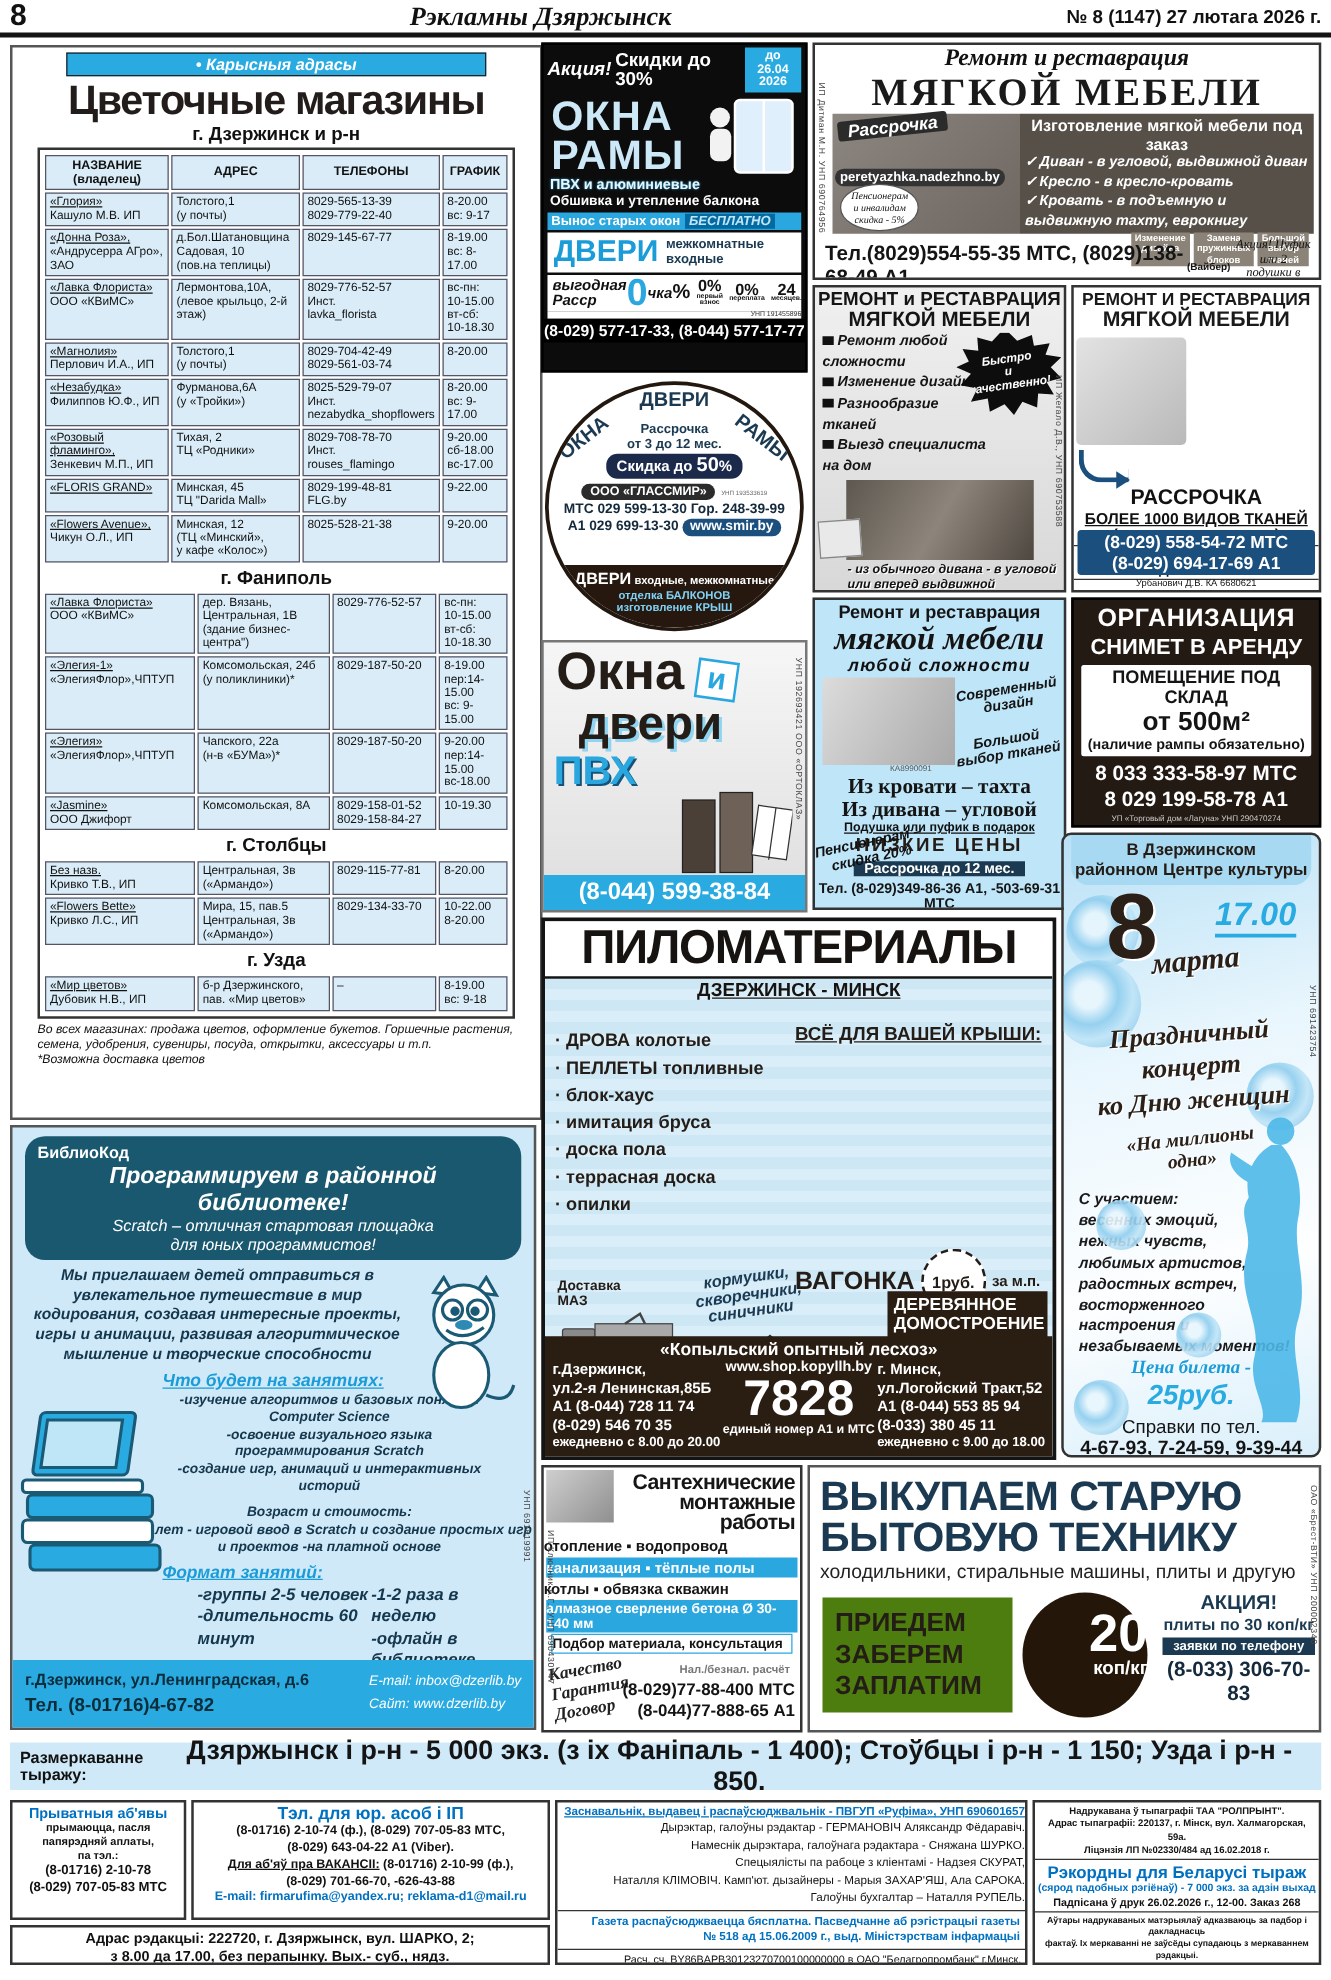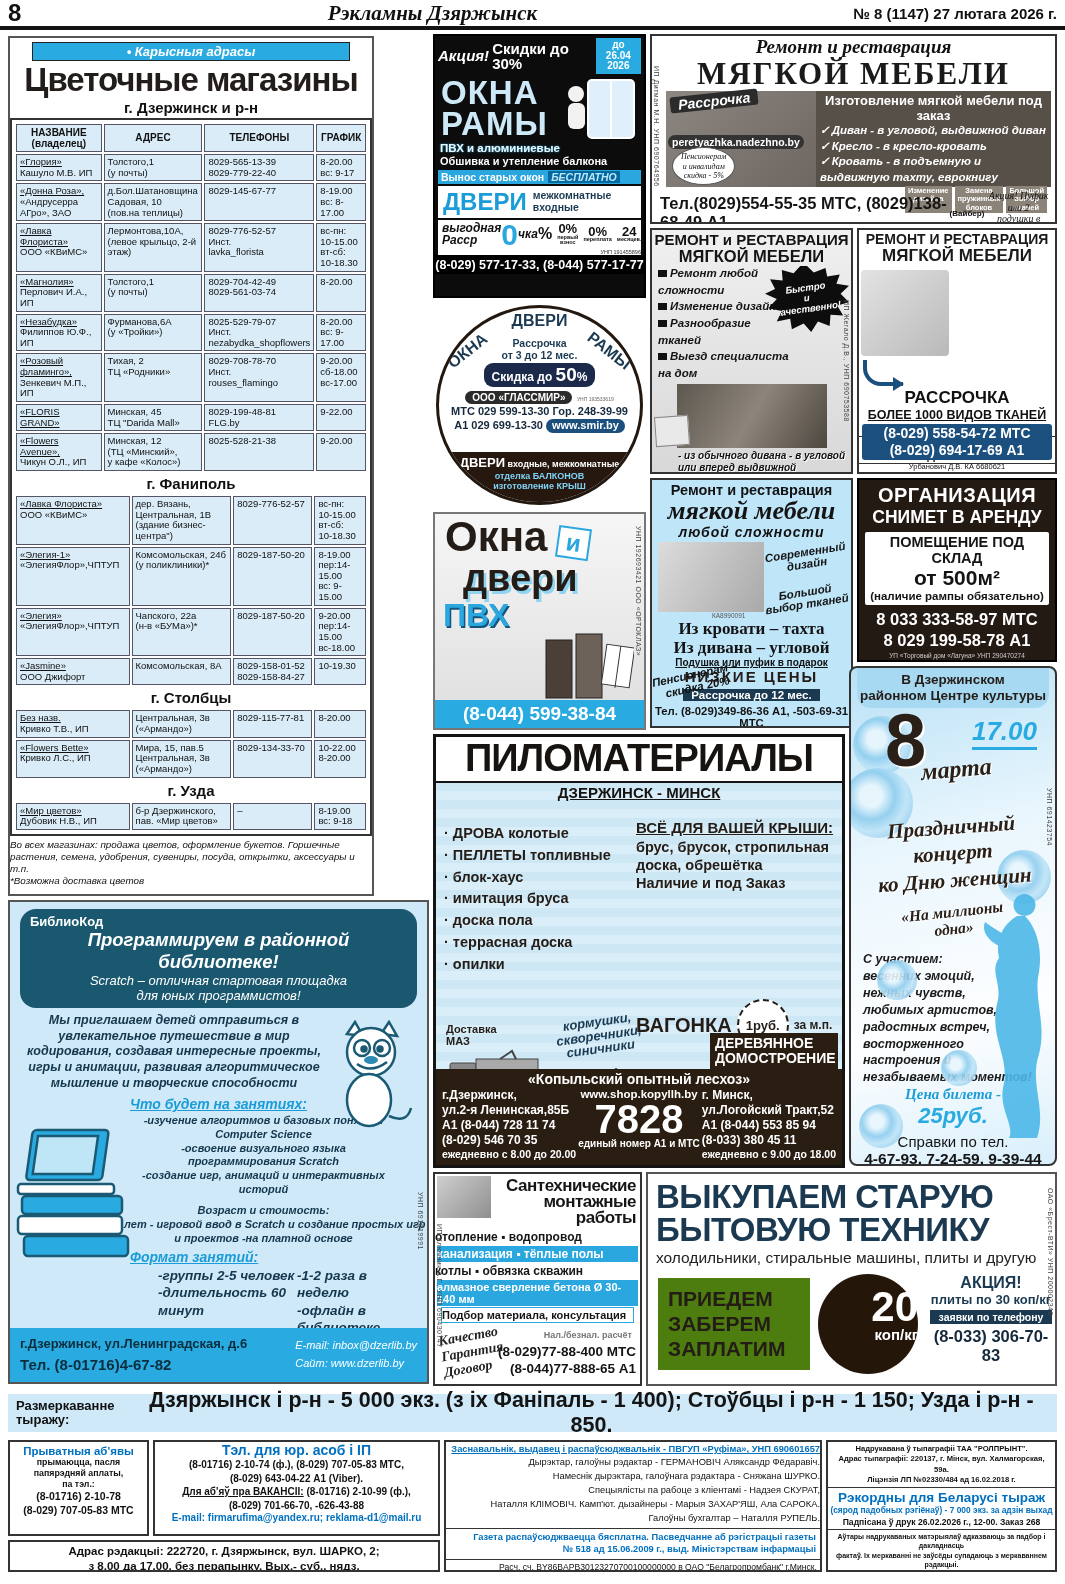--- a/index.html
+++ b/index.html
@@ -8,21 +8,21 @@
 .abs{position:absolute}
 .pre{white-space:pre-line}
 .b{font-weight:bold}
 .vert{writing-mode:vertical-rl;font-size:7px;color:#444;letter-spacing:.5px}
 
 .hdr{position:absolute;left:0;top:0;width:100%;height:30px;border-bottom:4px solid #141414;display:flex;align-items:center;background:#fff}
 .hdr .pg{width:70px;font-size:24px;font-weight:bold;padding-left:8px}
 .hdr .ttl{flex:1;text-align:center;font-size:21px;font-weight:bold;font-family:"Liberation Serif",serif;font-style:italic}
 .hdr .iss{width:270px;text-align:right;padding-right:8px;font-size:15px;font-weight:bold}
 
-.flowers{left:8px;top:36px;width:366px;height:860px;border:2px solid #555;padding:3px 0;background:#fff;overflow:hidden}
+.flowers{left:8px;top:36px;width:426px;height:860px;border:2px solid #555;padding:3px 20px;background:#fff;overflow:hidden}
 .flw-tag{margin:1px auto 2px;width:88%;background:#29abe2;color:#fff;font-weight:bold;font-style:italic;font-size:13px;text-align:center;border:1px solid #222;padding:1px 0}
 .flw-title{font-size:33px;font-weight:800;letter-spacing:-1px;text-align:center;color:#221c1a;line-height:1.02;margin:1px 0}
 .flw-city{font-size:15px;font-weight:bold;text-align:center;margin:2px 0}
 .flwrap{border:2px solid #333;background:#fff;padding:2px}
 table.flw{width:100%;border-collapse:separate;border-spacing:2px}
 table.flw th,table.flw td{border:1px solid #556;background:#d9ecf7;font-size:9.5px;line-height:1.12;padding:2px 3px;vertical-align:top;text-align:left}
 table.flw th{text-align:center;font-size:10px;vertical-align:middle}
 td.c{text-align:center}
 .shop{text-decoration:underline;display:block}
 .note{font-size:9.8px;font-style:italic;margin-top:3px;line-height:1.25}
@@ -61,21 +61,21 @@
 .okr-rs .cell{text-align:center;margin-left:5px;font-weight:800;font-size:13px;line-height:.9}
 .okr-rs .cell small{display:block;font-size:5.5px;font-weight:bold}
 .okr-unp{font-size:5.5px;color:#333;text-align:right}
 .okr-ph{background:#000;font-weight:800;font-size:12.5px;text-align:center;padding:3px 0 2px}
 
 .circ{left:433px;top:302px;width:213px;height:206px}
 .circ-in{width:207px;height:200px;margin:3px;border-radius:50%;border:3px solid #23180f;background:#fff;overflow:hidden;position:relative;text-align:center;color:#1b3a52}
 .arcw{position:absolute;font-weight:800;font-size:16px}
 .circ-rs{padding-top:30px;font-weight:bold;font-size:10.5px;line-height:1.1}
 .pill{display:inline-block;background:#1b2a4a;color:#fff;font-weight:800;border-radius:9px;padding:1px 8px;font-size:12px;margin-top:2px}
-.pill .big{font-size:19px}
+.pill .big{font-size:16px}
 .pill2{display:inline-block;background:#2b2b2b;color:#fff;font-weight:bold;border-radius:8px;padding:1px 7px;font-size:10px;margin-top:2px}
 .circ-unp{font-size:5px;color:#666}
 .circ-ph{font-weight:800;font-size:11px;line-height:1.25;color:#14293c}
 .smirby{display:inline-block;background:#1b4f7e;color:#fff;border-radius:7px;padding:0 6px;font-weight:800;font-size:11px}
 .circ-bot{position:absolute;bottom:0;left:0;width:100%;height:50px;background:#26180f;color:#fff;font-size:9px;line-height:1.2;padding-top:3px}
 .circ-bot .dv{font-weight:800;font-size:13px}
 .circ-bot .cy{color:#7fd2f5;font-weight:bold}
 
 .pvh{left:433px;top:512px;width:213px;height:218px;border:2px solid #777;background:linear-gradient(#f6f6f6,#dedede);overflow:hidden}
 .pvh .w1{font-weight:800;font-size:42px;color:#241c16;padding:2px 0 0 10px;line-height:1}
@@ -601,22 +601,20 @@
     <div class="pil-s">ДЗЕРЖИНСК - МИНСК</div>
     <div class="pil-left pre">· ДРОВА колотые
 · ПЕЛЛЕТЫ топливные
 · блок-хаус
 · имитация бруса
 · доска пола
 · террасная доска
 · опилки</div>
     <div class="pil-r">
       <div class="pil-rt">ВСЁ ДЛЯ ВАШЕЙ КРЫШИ:</div>
-      <div class="pil-rx pre">брус, брусок, стропильная доска, обрешётка
-Наличие и под Заказ</div>
     </div>
     <div class="pil-vg">
       <span class="v1">ВАГОНКА</span>
       <span class="star">1руб.</span>
       <span class="pil-mp">за м.п.</span>
     </div>
     <div class="pil-unp">УНП 600018703</div>
     <div class="pil-del">
       <span class="pre">Доставка
 МАЗ</span>

